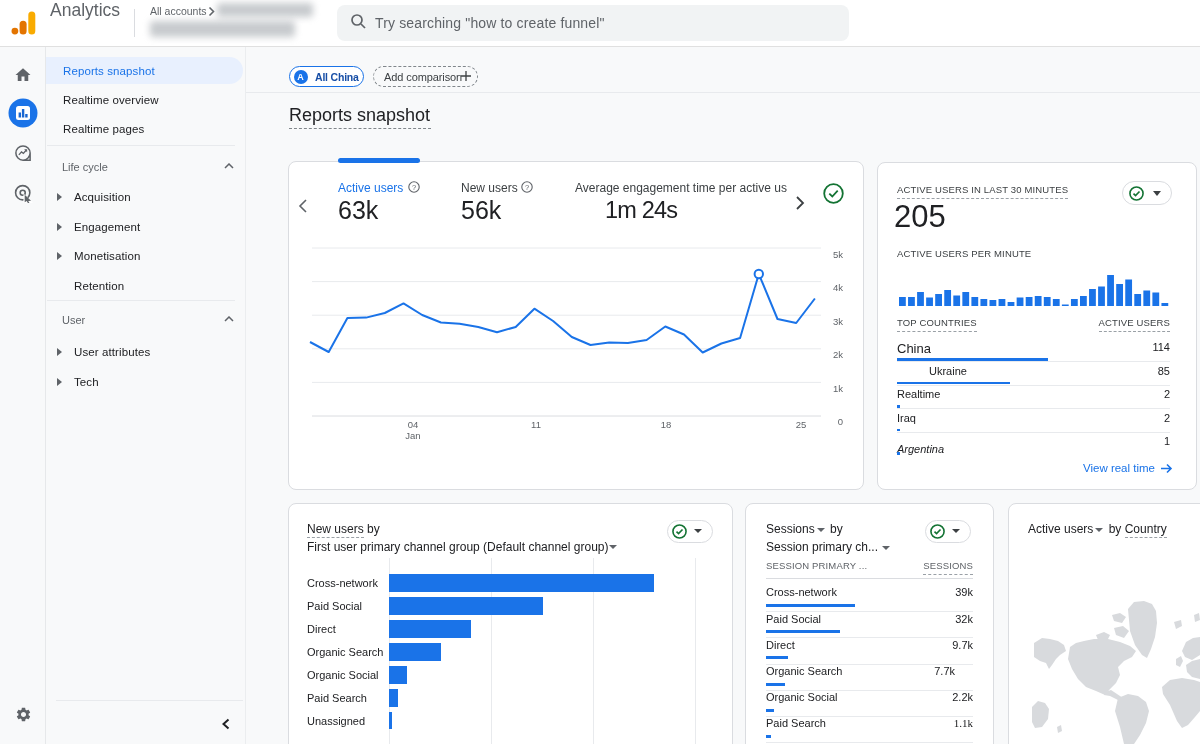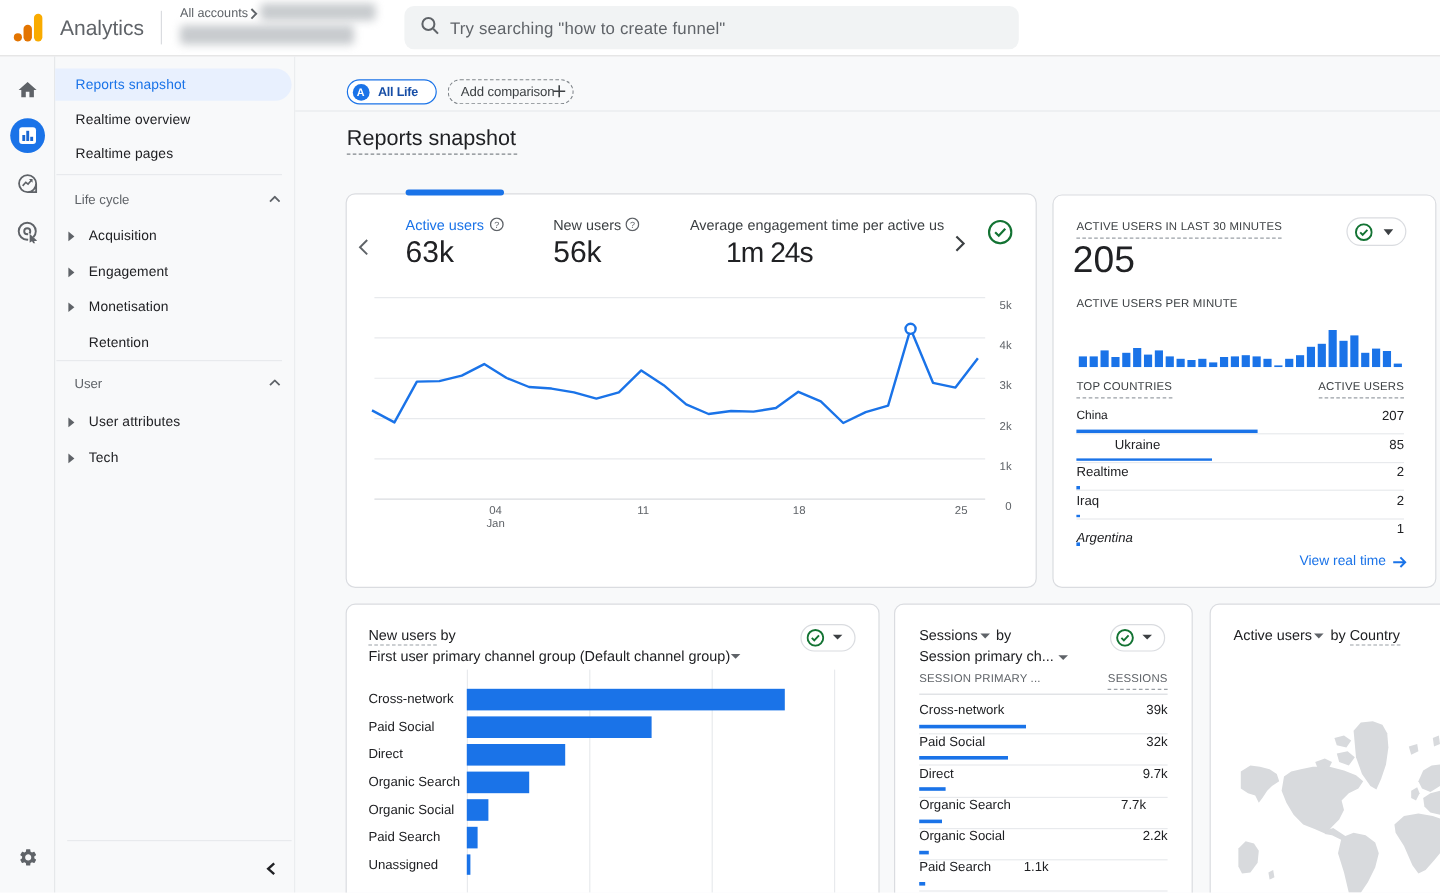--- a/index.html
+++ b/index.html
@@ -21,21 +21,21 @@
 </head>
 <body>
 <div id="stage">
 
 <div class="abs" id="topbar"></div>
 <svg class="abs" style="left:11px;top:10px" width="26" height="26" viewBox="0 0 26 26">
   <rect x="17.3" y="1.4" width="7" height="23.2" rx="3.5" fill="#f9ab00"></rect>
   <rect x="8.6" y="10.7" width="7" height="13.9" rx="3.5" fill="#e37400"></rect>
   <circle cx="3.9" cy="21.1" r="3.4" fill="#e37400"></circle>
 </svg>
-<div class="abs" style="left:50px;top:13px;font-size:17.5px;color:#5f6368;">Analytics</div>
+<div class="abs" style="left:50px;top:0;font-size:17.5px;color:#5f6368;">Analytics</div>
 <div class="abs" style="left:134px;top:9px;width:1px;height:28px;background:#dadce0;"></div>
 <div class="abs" style="left:150px;top:5px;font-size:10.5px;color:#5f6368;">All accounts</div>
 <svg class="abs" style="left:207px;top:6px" width="9" height="11" viewBox="0 0 9 11">
       <path d="M2.5 1.5 L6.5 5.5 L2.5 9.5" stroke="#5f6368" stroke-width="1.6" fill="none"></path>
     </svg>
 <div class="abs" style="left:217px;top:3px;width:96px;height:14px;border-radius:3px;background:#9aa0a6;filter:blur(3.5px);opacity:.55;"></div>
 <div class="abs" style="left:150px;top:21px;width:145px;height:16px;border-radius:3px;background:#9aa0a6;filter:blur(3.5px);opacity:.55;"></div>
 <div class="abs" style="left:337px;top:5px;width:512px;height:36px;border-radius:8px;background:#f1f3f4;"></div>
 <svg class="abs" style="left:350px;top:13px" width="17" height="17" viewBox="0 0 17 17">
       <circle cx="7" cy="7" r="5" stroke="#5f6368" stroke-width="1.7" fill="none"></circle>
@@ -95,21 +95,21 @@
 <div class="abs navitem" style="left:74px;top:346px;">User attributes</div>
 <div class="abs tri" style="left:57px;top:378px;"></div>
 <div class="abs navitem" style="left:74px;top:376px;">Tech</div>
 <div class="abs" style="left:56px;top:700px;width:187px;height:1px;background:#e8eaed;"></div>
 <svg class="abs" style="left:220px;top:718px" width="12" height="12" viewBox="0 0 12 12">
       <path d="M8.5 1.5 L3.5 6 L8.5 10.5" stroke="#202124" stroke-width="2" fill="none"></path>
     </svg>
 
 <div class="abs" style="left:289px;top:66px;width:75px;height:21px;border:1.5px solid #1a73e8;border-radius:11px;background:#fff;"></div>
 <div class="abs" style="left:293.5px;top:69.5px;width:14px;height:14px;border-radius:50%;background:#1a73e8;color:#fff;font-size:9px;font-weight:bold;text-align:center;line-height:14px;">A</div>
-<div class="abs" style="left:315px;top:71px;font-size:10.5px;font-weight:600;color:#174ea6;letter-spacing:-0.2px;">All Life</div>
+<div class="abs" style="left:315px;top:71px;font-size:10.5px;font-weight:600;color:#174ea6;letter-spacing:-0.2px;">All China</div>
 <div class="abs" style="left:373px;top:66px;width:105px;height:21px;border:1px dashed #80868b;border-radius:11px;"></div>
 <div class="abs" style="left:384px;top:71px;font-size:11px;font-weight:500;color:#3c4043;letter-spacing:-0.1px;">Add comparison</div>
 <svg class="abs" style="left:460px;top:70px" width="12" height="12" viewBox="0 0 12 12">
       <path d="M6 1 V11 M1 6 H11" stroke="#3c4043" stroke-width="1.3"></path>
     </svg>
 <div class="abs" style="left:246px;top:92px;width:954px;height:1px;background:#e8eaed;"></div>
 
 <div class="abs" style="left:289px;top:105px;font-size:18px;color:#202124;">Reports snapshot</div>
 <div class="abs" style="left:289px;top:128px;width:142px;border-bottom:1.6px dashed #80868b;"></div>
 
@@ -210,22 +210,22 @@
     <rect x="228.25" y="9.5" width="6.8" height="26.5"></rect>
     <rect x="237.3" y="24" width="6.8" height="12"></rect>
     <rect x="246.35" y="20.5" width="6.8" height="15.5"></rect>
     <rect x="255.4" y="22.5" width="6.8" height="13.5"></rect>
     <rect x="264.45" y="33" width="6.8" height="3"></rect>
   </g>
 </svg>
 <div class="abs hdr9" style="left:897px;top:317px;"><span style="border-bottom:1.5px dashed #9aa0a6;padding-bottom:3px;">TOP COUNTRIES</span></div>
 <div class="abs hdr9" style="left:1020px;top:317px;width:150px;text-align:right;"><span style="border-bottom:1.5px dashed #9aa0a6;padding-bottom:3px;">ACTIVE USERS</span></div>
 
-<div class="abs" style="left:897px;top:341px;font-size:10px;color:#202124;">China</div>
-<div class="abs" style="left:1020px;top:341px;width:150px;text-align:right;font-size:11px;color:#202124;">207</div>
+<div class="abs" style="left:897px;top:341px;font-size:13px;color:#202124;">China</div>
+<div class="abs" style="left:1020px;top:341px;width:150px;text-align:right;font-size:11px;color:#202124;">114</div>
 <div class="abs bar-blue" style="left:897px;top:358px;width:151px;height:2.5px;"></div>
 <div class="abs sep" style="left:897px;top:361px;width:273px;"></div>
 
 <div class="abs" style="left:897px;top:364.5px;font-size:11px;color:#202124;padding-left:32px;">Ukraine</div>
 <div class="abs" style="left:1020px;top:364.5px;width:150px;text-align:right;font-size:11px;color:#202124;">85</div>
 <div class="abs bar-blue" style="left:897px;top:381.5px;width:113px;height:2.5px;"></div>
 <div class="abs sep" style="left:897px;top:384.5px;width:273px;"></div>
 
 <div class="abs" style="left:897px;top:388px;font-size:11px;color:#202124;">Realtime</div>
 <div class="abs" style="left:1020px;top:388px;width:150px;text-align:right;font-size:11px;color:#202124;">2</div>
@@ -310,21 +310,21 @@
 <div class="abs" style="left:832px;top:665px;width:123px;text-align:right;font-size:11px;color:#202124;">7.7k</div>
 <div class="abs bar-blue" style="left:766px;top:682.5px;width:19px;height:3px;"></div>
 <div class="abs sep" style="left:766px;top:689.8px;width:207px;"></div>
 
 <div class="abs" style="left:766px;top:691.2px;font-size:11px;color:#202124;">Organic Social</div>
 <div class="abs" style="left:850px;top:691.2px;width:123px;text-align:right;font-size:11px;color:#202124;">2.2k</div>
 <div class="abs bar-blue" style="left:766px;top:708.7px;width:8px;height:3px;"></div>
 <div class="abs sep" style="left:766px;top:716px;width:207px;"></div>
 
 <div class="abs" style="left:766px;top:717.4px;font-size:11px;color:#202124;">Paid Search</div>
-<div class="abs" style="left:802px;top:717.4px;width:123px;text-align:center;font-size:11px;color:#202124;">1.1k</div>
+<div class="abs" style="left:850px;top:717.4px;width:123px;text-align:right;font-size:11px;color:#202124;font-family:Liberation Serif, serif;">1.1k</div>
 <div class="abs bar-blue" style="left:766px;top:734.9px;width:5px;height:3px;"></div>
 <div class="abs sep" style="left:766px;top:742.2px;width:207px;"></div>
 
 <div class="abs card" style="left:1008px;top:503px;width:445px;height:290px;"></div>
 <div class="abs" style="left:1028px;top:522px;font-size:12px;color:#202124;">Active users<span class="caret" style="margin:0 2px 1px 2px;"></span> by <span style="border-bottom:1.5px dashed #9aa0a6;padding-bottom:1px;">Country</span></div>
 <svg class="abs" style="left:1030px;top:595px" width="170" height="149" viewBox="0 0 170 149">
   <g fill="#d8dadd">
 
     <path d="M4 48 L12 43 L20 44 L28 46 L34 50 L36 56 L30 60 L26 64 L22 70 L19 74 L16 68 L10 66 L4 62 Z"></path>
 

